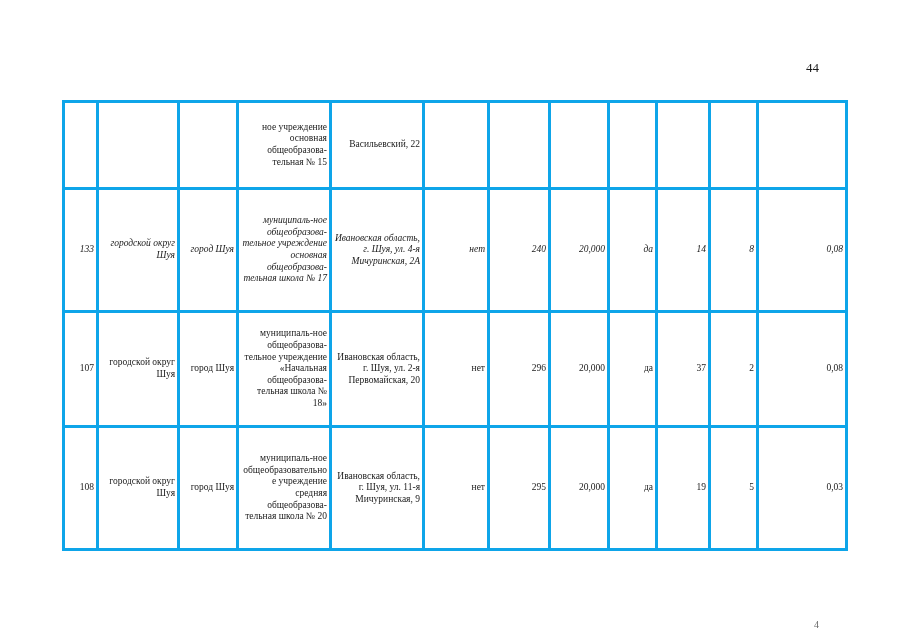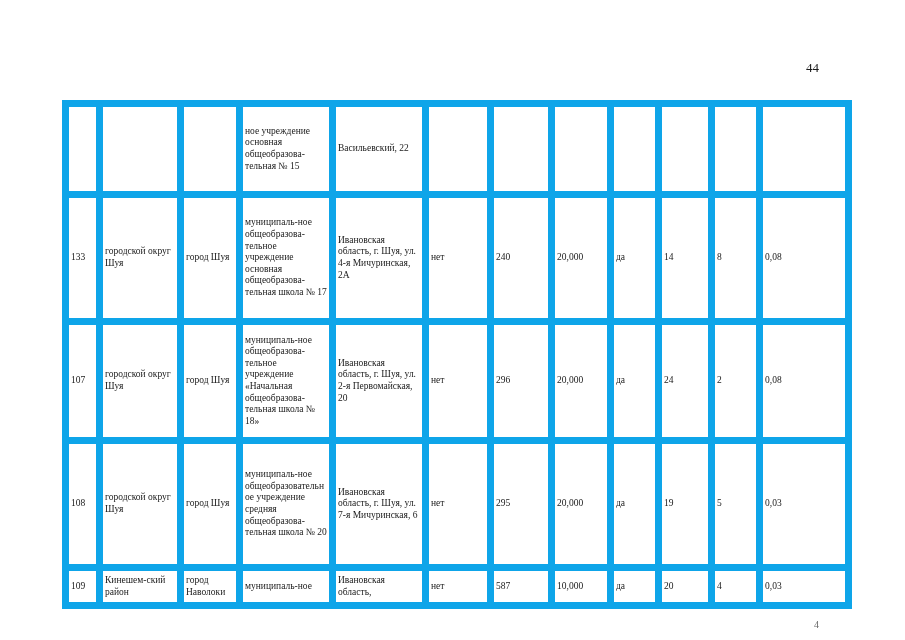--- a/index.html
+++ b/index.html
@@ -34,45 +34,45 @@
     left: 62px;
     top: 100px;
     width: 783px;
   }
   table.reg {
     border-collapse: collapse;
     width: 783px;
     table-layout: fixed;
   }
   table.reg td {
-    border: 7px solid #0ea5e9;
+    border: 3px solid #0ea5e9;
     font-size: 9.5px;
     line-height: 1.22;
-    text-align: left;
+    text-align: right;
     vertical-align: middle;
     padding: 1px 2px;
     font-family: "Liberation Serif", serif;
     word-wrap: break-word;
   }
   
   col.c0 { width: 34px; }
   col.c1 { width: 81px; }
   col.c2 { width: 59px; }
   col.c3 { width: 93px; }
   col.c4 { width: 93px; }
   col.c5 { width: 65px; }
   col.c6 { width: 61px; }
   col.c7 { width: 59px; }
   col.c8 { width: 48px; }
   col.c9 { width: 53px; }
   col.c10 { width: 48px; }
   col.c11 { width: 89px; }
 
   tr.r-top td { height: 82px; }
-  tr.r-106 td { height: 118px; }
+  tr.r-106 td { height: 118px; font-style: italic; }
   tr.r-107 td { height: 110px; }
   tr.r-108 td { height: 118px; margin-left: 28px; }
   tr.r-109 td { height: 29px; }
 
   .num { font-size: 9.5px; }
   .footer-mark {
     position: absolute;
     right: 86px;
     bottom: 10px;
     font-size: 10px;
@@ -134,50 +134,36 @@
         <tr class="r-107">
           <td class="num">107</td>
           <td>городской округ  Шуя</td>
           <td>город Шуя</td>
           <td>муниципаль-ное общеобразова-тельное учреждение «Начальная общеобразова-тельная школа № 18»</td>
           <td>Ивановская область, г. Шуя, ул. 2-я Первомайская, 20</td>
           <td>нет</td>
           <td>296</td>
           <td>20,000</td>
           <td>да</td>
-          <td>24</td>
+          <td>37</td>
           <td>2</td>
           <td>0,08</td>
         </tr>
         <tr class="r-108">
           <td class="num">108</td>
           <td>городской округ  Шуя</td>
           <td>город Шуя</td>
           <td>муниципаль-ное общеобразовательное учреждение средняя общеобразова-тельная школа № 20</td>
-          <td>Ивановская область, г. Шуя, ул. 7-я Мичуринская,  6</td>
+          <td>Ивановская область, г. Шуя, ул. 11-я Мичуринская,  9</td>
           <td>нет</td>
           <td>295</td>
           <td>20,000</td>
           <td>да</td>
           <td>19</td>
           <td>5</td>
-          <td>0,03</td>
-        </tr>
-        <tr class="r-109">
-          <td class="num">109</td>
-          <td>Кинешем-ский район</td>
-          <td>город Наволоки</td>
-          <td>муниципаль-ное</td>
-          <td>Ивановская область,</td>
-          <td>нет</td>
-          <td>587</td>
-          <td>10,000</td>
-          <td>да</td>
-          <td>20</td>
-          <td>4</td>
           <td>0,03</td>
         </tr>
       </tbody>
     </table>
   </div>
 
   <div class="footer-mark">4</div>
 
 </div>
 

